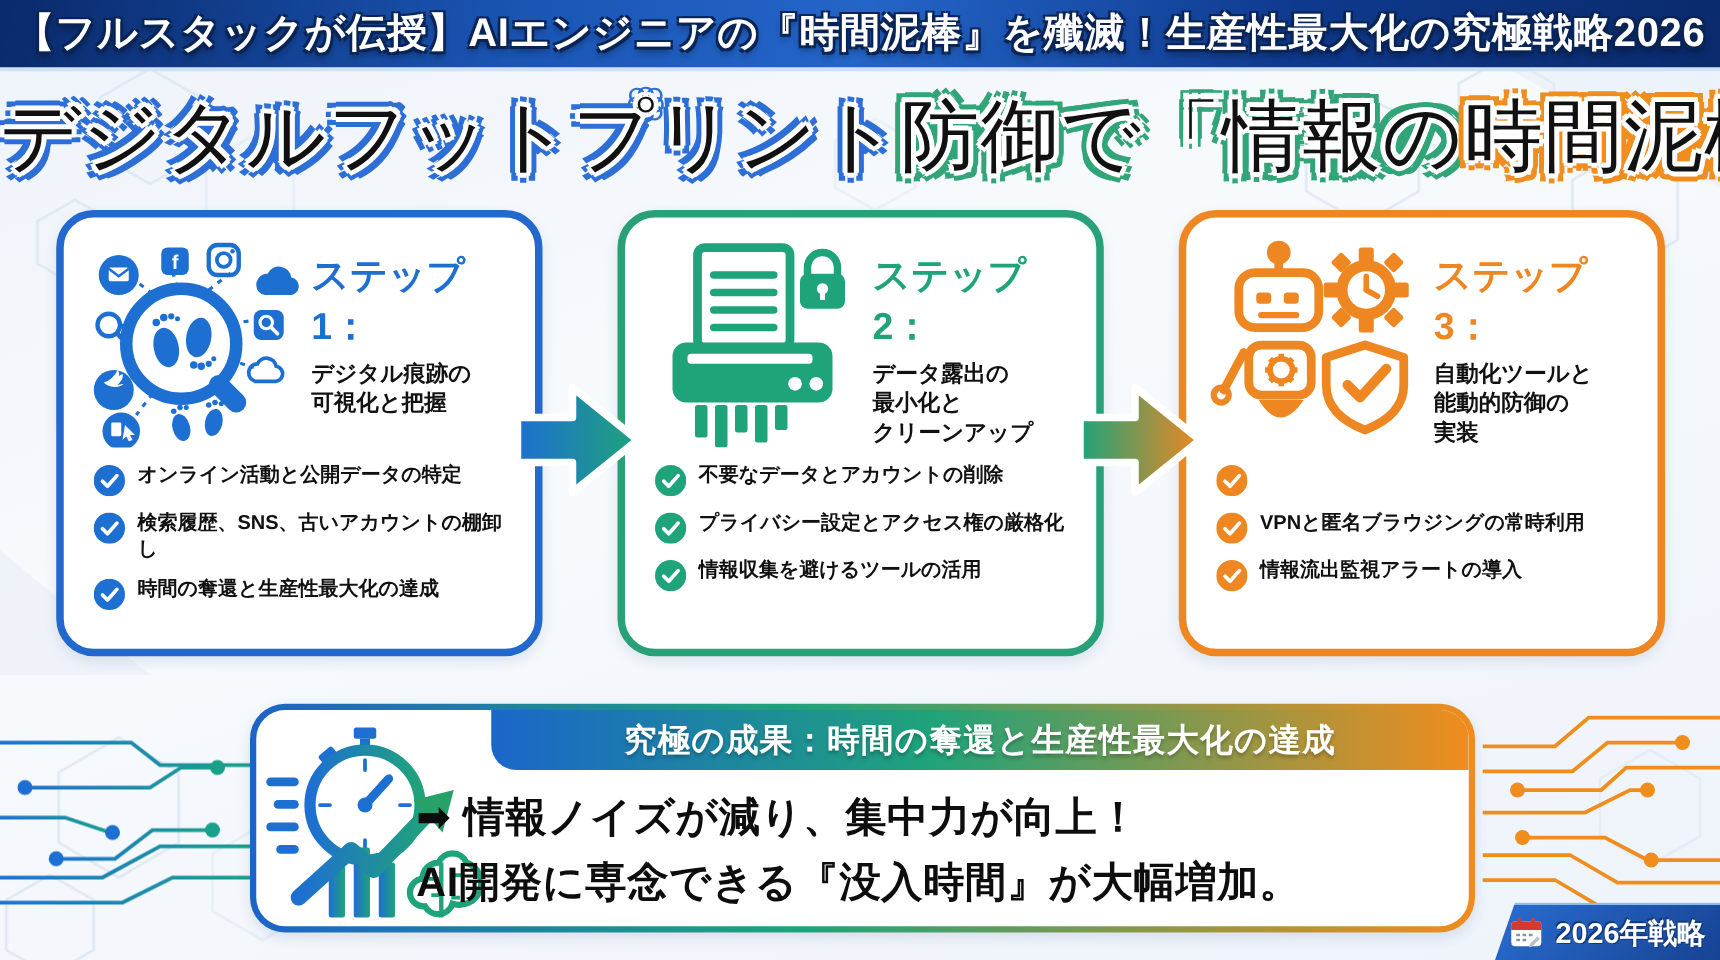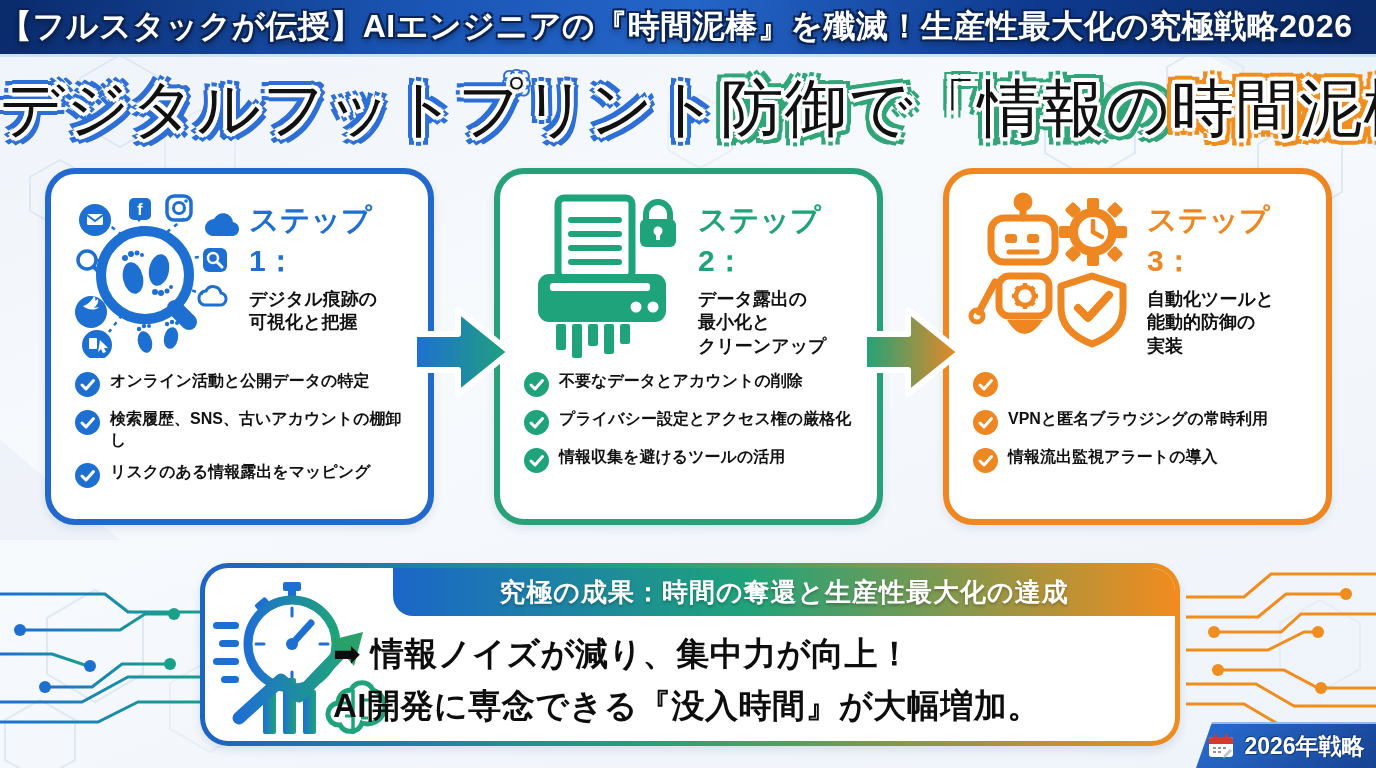--- a/index.html
+++ b/index.html
@@ -10,21 +10,21 @@
   
   .hexbg { position:absolute; inset:0; z-index:0; }
   .circuit { position:absolute; z-index:1; }
   .circuit-left { left:0; top:562px; }
   .circuit-right { left:1186px; top:552px; }
 
   
   .banner { position:absolute; left:0; top:0; width:1376px; height:57px; z-index:5;
     background:linear-gradient(100deg,#0a2a6b 0%,#1a55b4 30%,#2465c8 50%,#0e3a8e 75%,#0a2a6b 100%);
     border-bottom:3px solid #cfe2f5;
-    display:flex; align-items:center; justify-content:flex-start; }
+    display:flex; align-items:center; justify-content:center; }
   .banner-text { color:#fff; font-size:32px; font-weight:bold; letter-spacing:0.5px;
     text-shadow:-2px -2px 0 #0a2456, 2px -2px 0 #0a2456, -2px 2px 0 #0a2456, 2px 2px 0 #0a2456, 0 4px 6px rgba(0,0,0,.45); }
 
   
   .main-title { position:absolute; left:0; top:66px; width:1376px; text-align:center; z-index:5;
     font-size:63px; font-weight:normal; letter-spacing:1px; color:#111; white-space:nowrap; }
   .main-title span { color:#111; }
   .seg { text-shadow:
     -3px -3px 0 #fff, 3px -3px 0 #fff, -3px 3px 0 #fff, 3px 3px 0 #fff,
     -4px 0 0 #fff, 4px 0 0 #fff, 0 -4px 0 #fff, 0 4px 0 #fff,
@@ -228,21 +228,21 @@
             <circle cx="12.5" cy="12.5" r="12.5" fill="#1e6fd2"></circle>
             <path d="M7 13 l4 4 7.5-8.5" stroke="#fff" stroke-width="3" fill="none" stroke-linecap="round" stroke-linejoin="round"></path>
           </svg>
         <span class="chk-text">検索履歴、SNS、古いアカウントの棚卸し</span>
       </li>
       <li class="chk-item">
         <svg class="chk-ico" width="25" height="25" viewBox="0 0 25 25">
             <circle cx="12.5" cy="12.5" r="12.5" fill="#1e6fd2"></circle>
             <path d="M7 13 l4 4 7.5-8.5" stroke="#fff" stroke-width="3" fill="none" stroke-linecap="round" stroke-linejoin="round"></path>
           </svg>
-        <span class="chk-text">リスクのある情報露出をマッピング</span>
+        <span class="chk-text">時間の奪還と生産性最大化の達成</span>
       </li>
     </ul>
   </section>
 
   <svg class="flow-arrow arrow1" width="104" height="116" viewBox="0 0 104 116">
     <defs>
         <linearGradient id="ag1" x1="0" y1="0" x2="1" y2="0">
       <stop offset="0" stop-color="#1e6fd2"></stop>
           <stop offset="1" stop-color="#1fa37a"></stop>
         </linearGradient>

